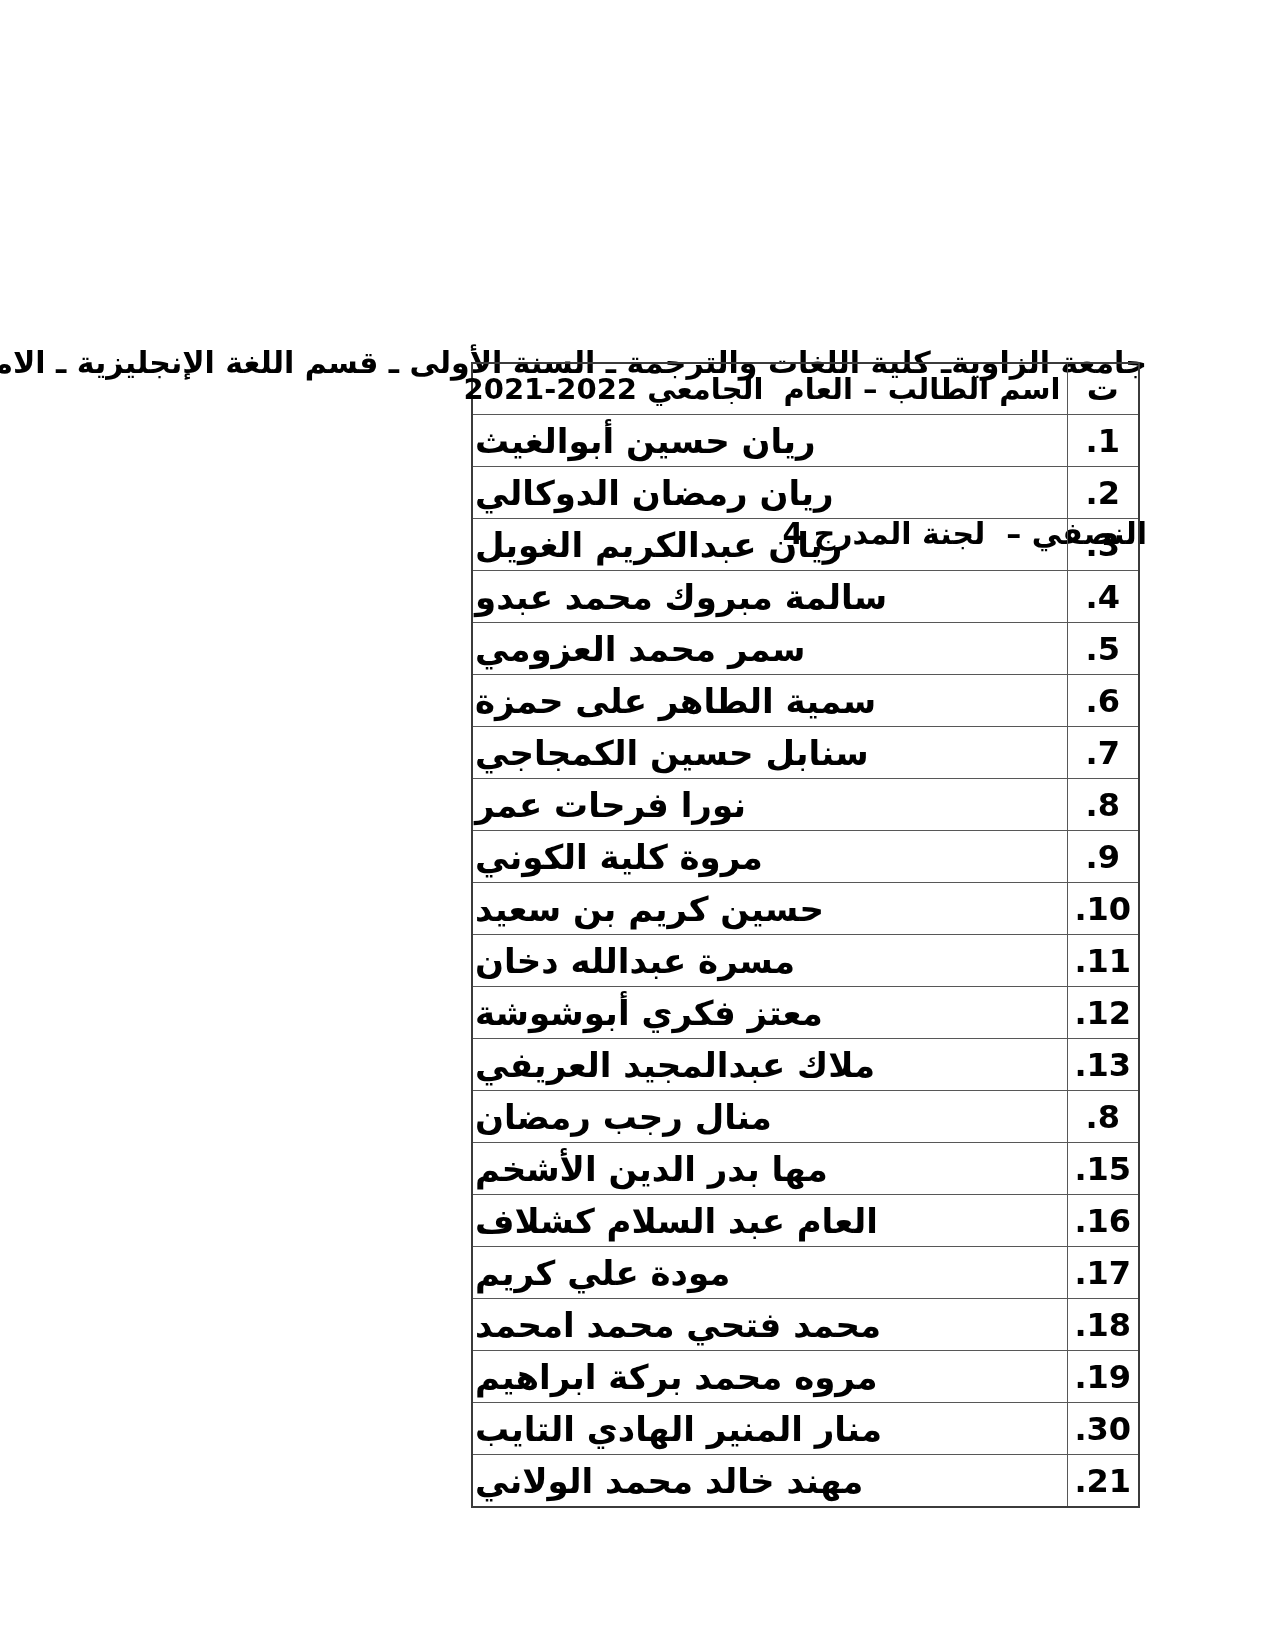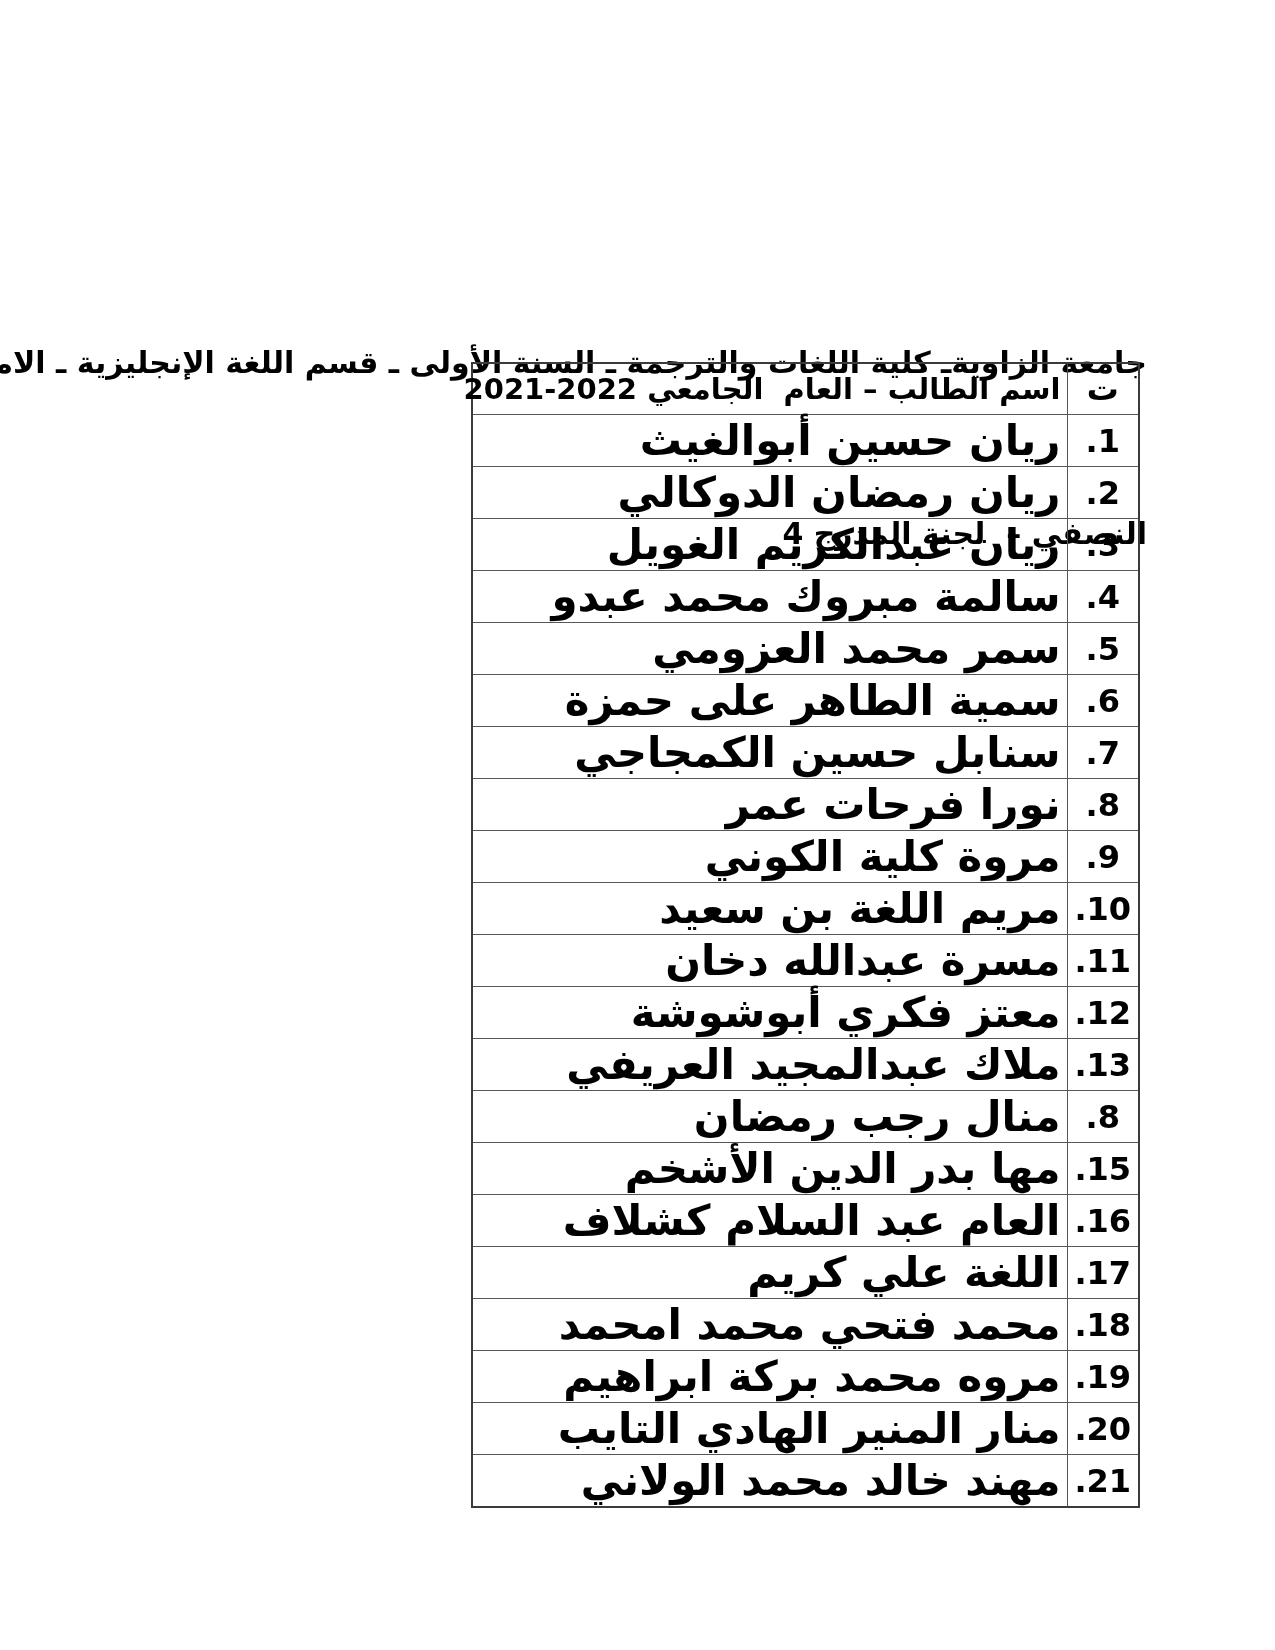--- a/index.html
+++ b/index.html
@@ -51,23 +51,23 @@
     text-align:center;
     font-size:32px;
   }
   th.name{
     text-align:center;
     padding:0 6px 0 2px;
     font-size:29px;
     white-space:pre;
   }
   td.name{
-    text-align:right;
+    text-align:left;
     padding:0 6px 0 2px;
-    font-size:42px;
+    font-size:34px;
     white-space:pre;
   }
 </style>
 </head>
 <body>
 
 <div class="page">
 
   <div class="doc-header">
     <div>جامعة الزاويةـ كلية اللغات والترجمة ـ السنة الأولى ـ قسم اللغة الإنجليزية ـ الامتحان</div>
@@ -117,21 +117,21 @@
         <tr>
           <td class="idx">8.</td>
           <td class="name">نورا فرحات عمر</td>
         </tr>
         <tr>
           <td class="idx">9.</td>
           <td class="name">مروة كلية الكوني</td>
         </tr>
         <tr>
           <td class="idx">10.</td>
-          <td class="name">مريم اللغة بن سعيد</td>
+          <td class="name">حسين كريم بن سعيد</td>
         </tr>
         <tr>
           <td class="idx">11.</td>
           <td class="name">مسرة عبدالله دخان</td>
         </tr>
         <tr>
           <td class="idx">12.</td>
           <td class="name">معتز فكري أبوشوشة</td>
         </tr>
         <tr>
@@ -145,32 +145,32 @@
         <tr>
           <td class="idx">15.</td>
           <td class="name">مها بدر الدين الأشخم</td>
         </tr>
         <tr>
           <td class="idx">16.</td>
           <td class="name">العام عبد السلام كشلاف</td>
         </tr>
         <tr>
           <td class="idx">17.</td>
-          <td class="name">اللغة علي كريم</td>
+          <td class="name">مودة علي كريم</td>
         </tr>
         <tr>
           <td class="idx">18.</td>
           <td class="name">محمد فتحي محمد امحمد</td>
         </tr>
         <tr>
           <td class="idx">19.</td>
           <td class="name">مروه محمد بركة ابراهيم</td>
         </tr>
         <tr>
-          <td class="idx">20.</td>
+          <td class="idx">30.</td>
           <td class="name">منار المنير الهادي التايب</td>
         </tr>
         <tr>
           <td class="idx">21.</td>
           <td class="name">مهند خالد محمد الولاني</td>
         </tr>
       </tbody>
   </table>
 
 </div>

